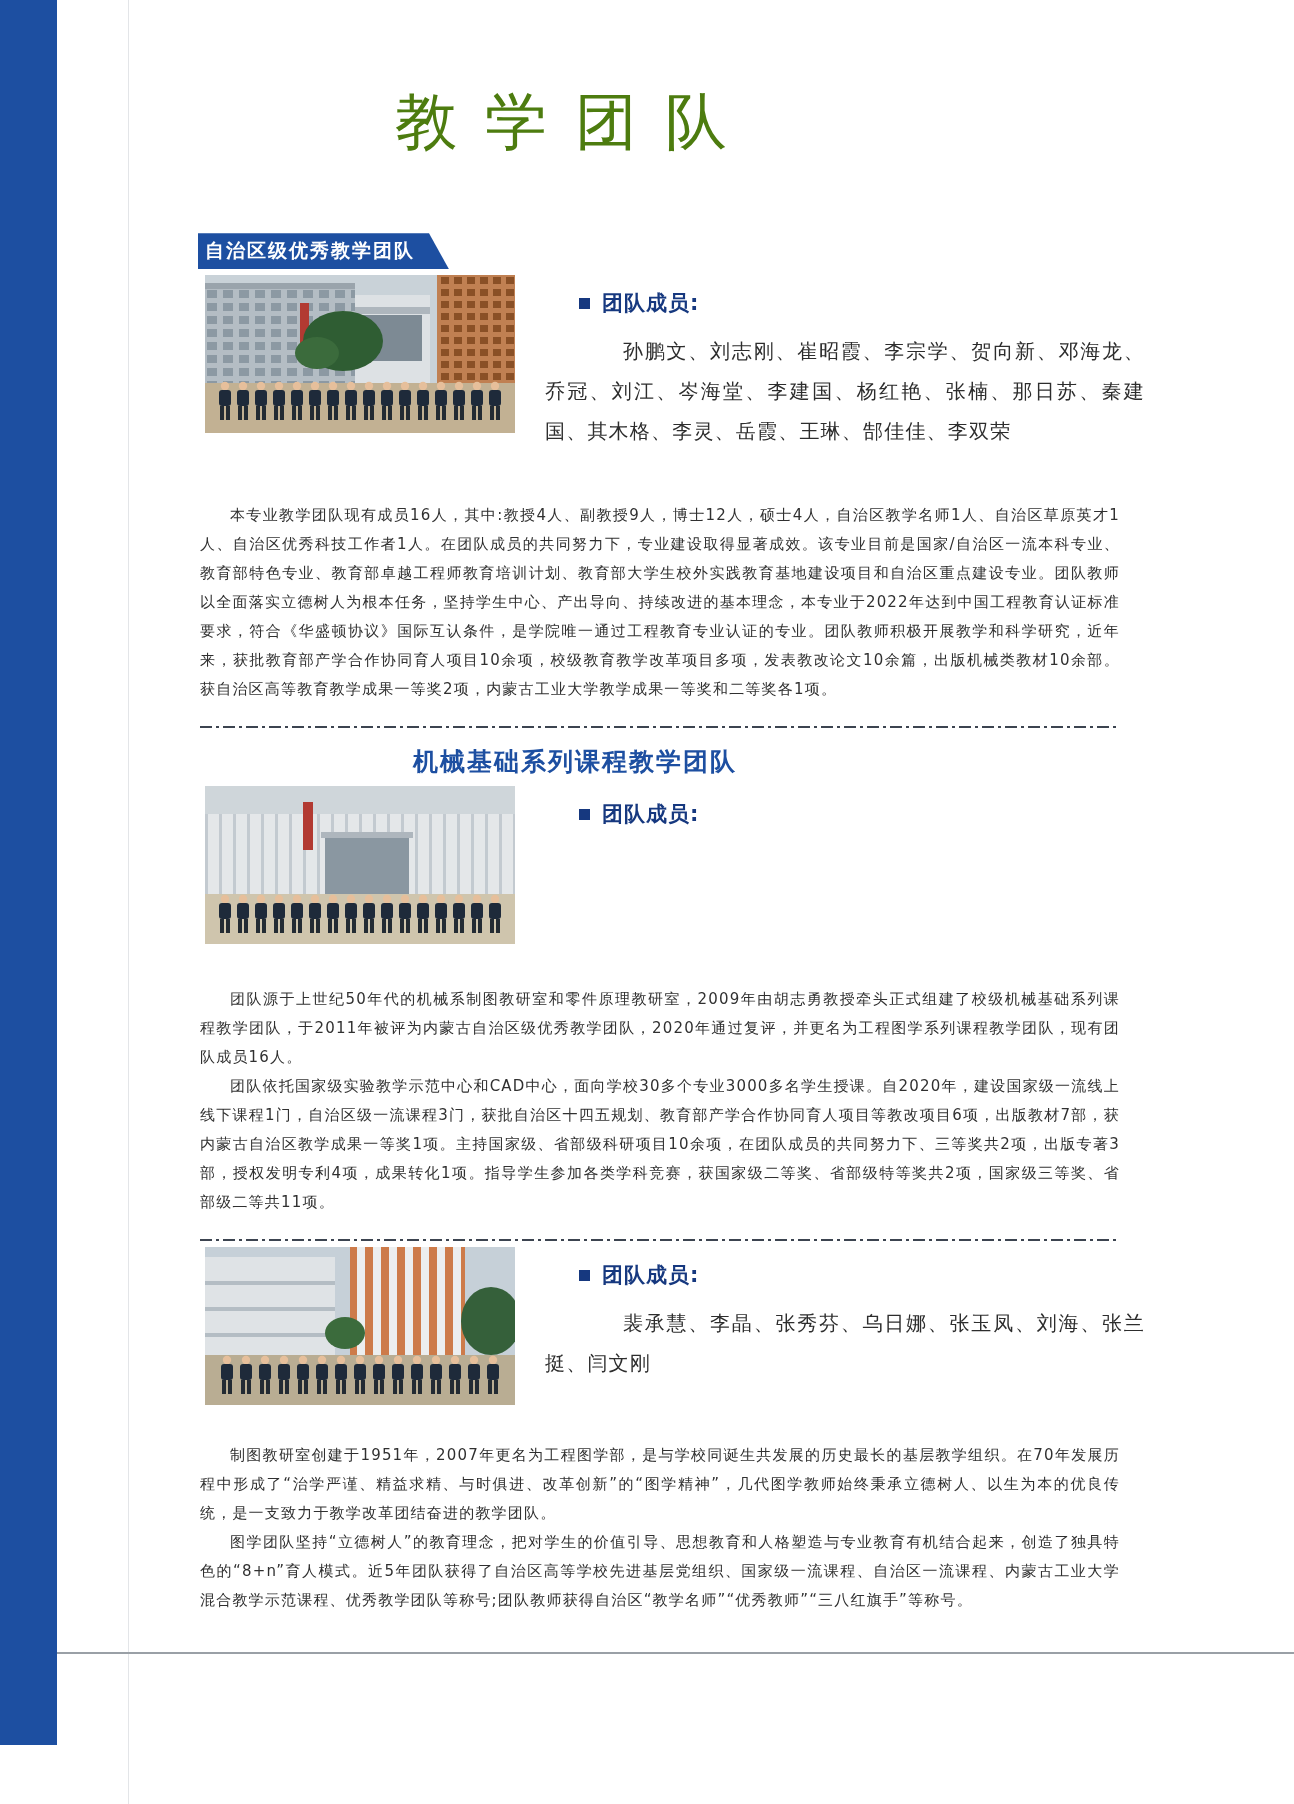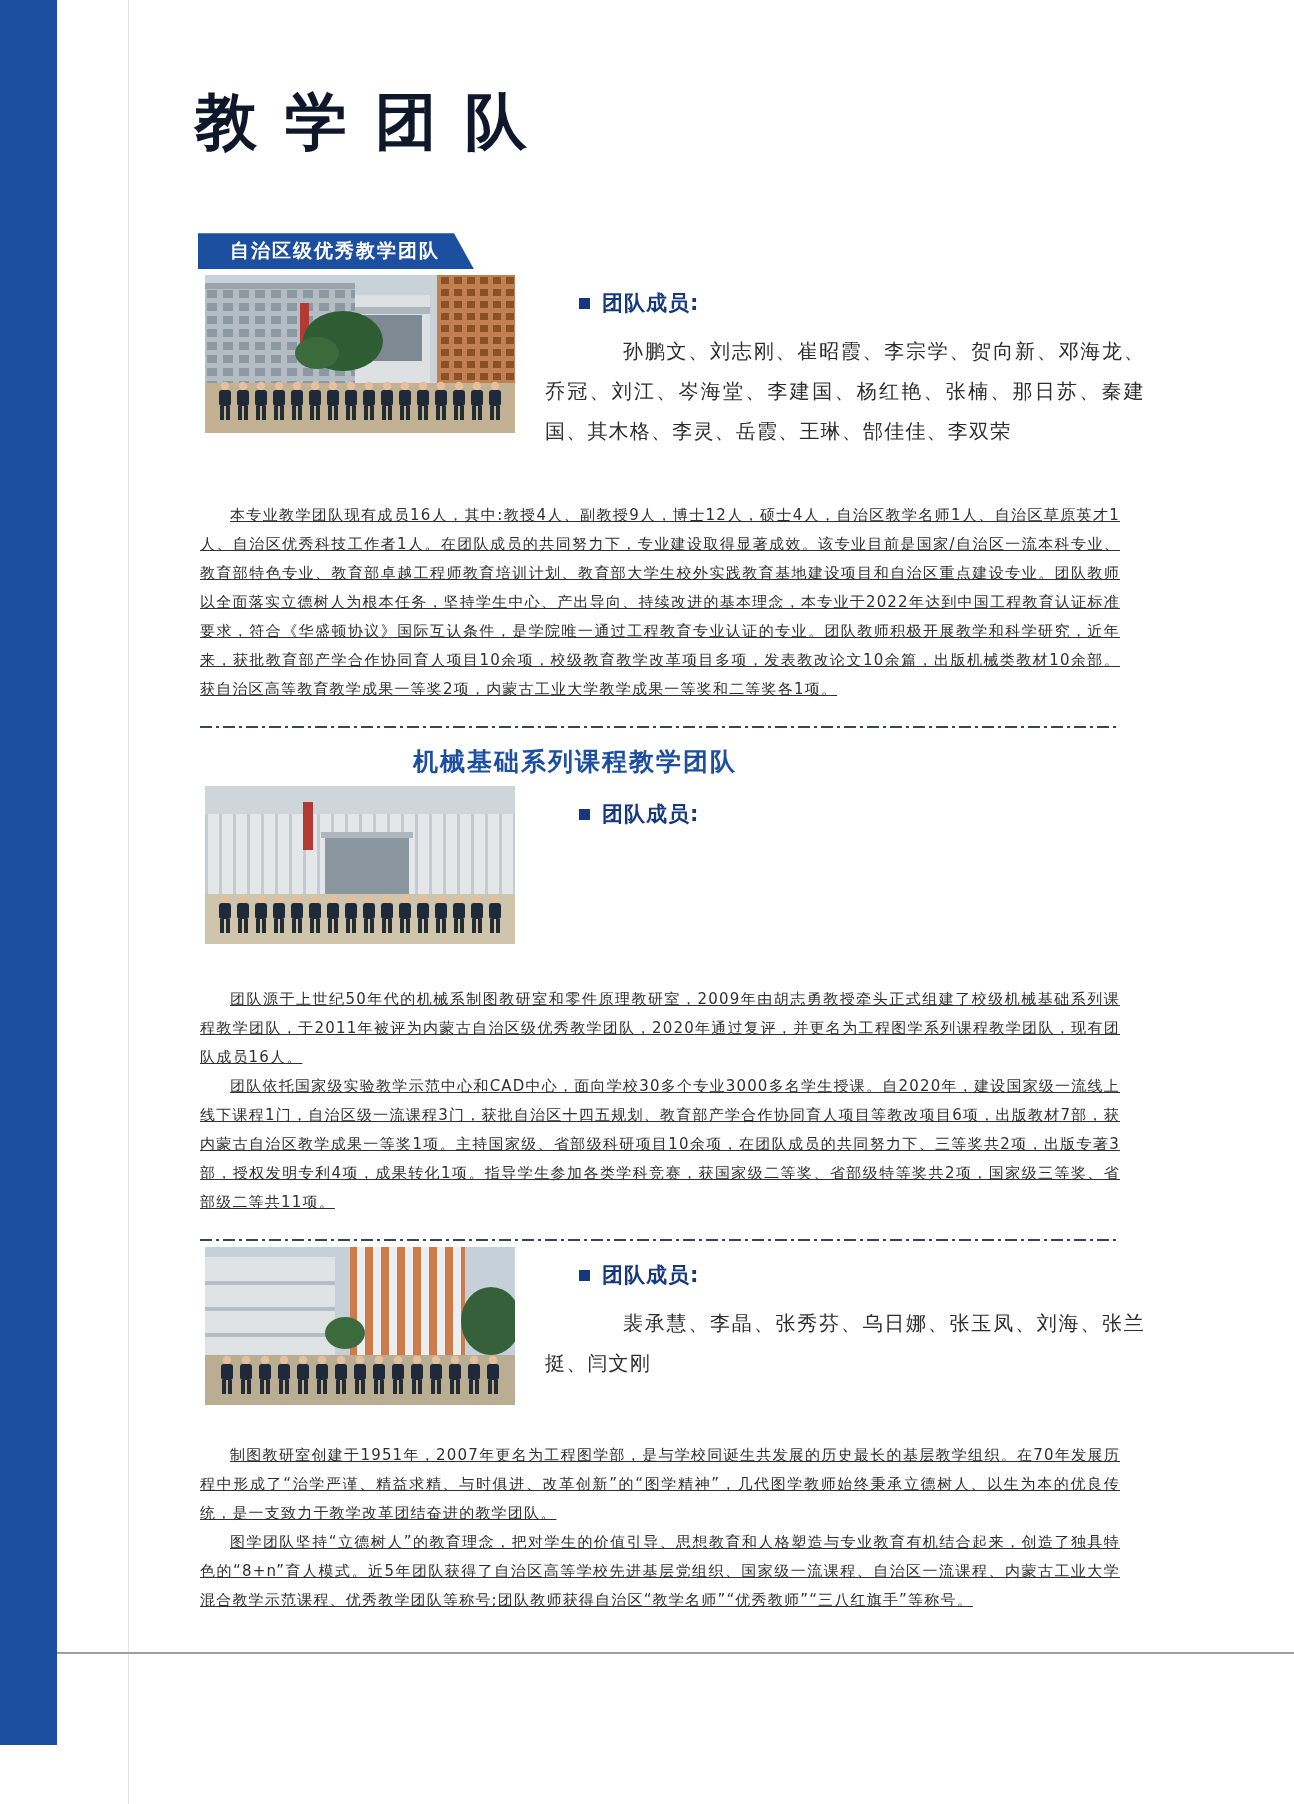--- a/index.html
+++ b/index.html
@@ -2,41 +2,41 @@
 <html lang="zh"><head>
 <meta charset="utf-8">
 <style>
   html,body{margin:0;padding:0;background:#ffffff;}
   body{font-family:"DejaVu Sans","Liberation Sans",sans-serif;}
   .page{position:relative;width:1294px;height:1804px;margin:0 auto;background:#ffffff;overflow:hidden;}
   .sidebar-accent{position:absolute;left:0;top:0;width:57px;height:1745px;background:#1d4fa1;}
   .page-edge-line{position:absolute;left:128px;top:0;width:1px;height:1804px;background:#e3e5e8;}
   .bottom-rule{position:absolute;left:57px;right:0;top:1652px;height:2px;background:#9aa0a6;}
 
-  .main-title{margin:86px 0 0 195px;width:760px;
-    font-size:62px;line-height:1.15;font-weight:bold;color:#0f172a;letter-spacing:0.45em;}
+  .main-title{margin:86px 0 0 195px;width:760px;text-align:center;
+    font-size:62px;line-height:1.15;font-weight:normal;color:#4d7c0f;letter-spacing:0.45em;}
   .banner{display:inline-block;margin:76px 0 0 198px;background:#1d4fa1;color:#ffffff;
-    font-size:19px;font-weight:bold;letter-spacing:2px;padding:5px 34px 5px 32px;
+    font-size:19px;font-weight:bold;letter-spacing:2px;padding:5px 34px 5px 7px;
     clip-path:polygon(0 0,calc(100% - 20px) 0,100% 100%,0 100%);}
 
   .section-title{margin:40px 0 0 195px;width:760px;text-align:center;
     font-size:25px;line-height:36px;font-weight:bold;color:#1d4fa1;letter-spacing:2px;}
 
   .team-row{display:flex;margin:6px 0 0 205px;}
   .photo-frame{flex:0 0 310px;width:310px;height:158px;overflow:hidden;background:#c9d2d8;}
   .members{margin-left:30px;width:600px;}
   .members-head{display:flex;align-items:center;margin:14px 0 0 34px;}
   .bullet-square{width:11px;height:11px;background:#16387f;margin-right:12px;flex:0 0 11px;}
   .members-label{font-size:21px;font-weight:bold;color:#16387f;letter-spacing:1px;}
   .members-names{margin:14px 0 0 0;font-size:20px;color:#2d2d2d;line-height:40px;
     letter-spacing:1.2px;text-indent:78px;text-align:justify;}
 
   .team-desc{margin:50px 0 0 200px;width:920px;}
   .team-desc p{margin:0;font-size:15px;line-height:29px;color:#303030;letter-spacing:1.2px;
-    text-align:justify;text-indent:2em;text-decoration:underline;}
+    text-align:justify;text-indent:2em;}
   .dash-divider{margin:22px 0 0 200px;width:920px;height:2px;
     background:repeating-linear-gradient(90deg,#3c4450 0 12px,transparent 12px 16px,#3c4450 16px 19px,transparent 19px 23px);}
 
   .d1{margin-top:50px;} .d2{margin-top:41px;} .d3{margin-top:36px;}
 </style>
 </head>
 <body>
 
 <svg width="0" height="0" style="position:absolute" aria-hidden="true">
   <defs>

